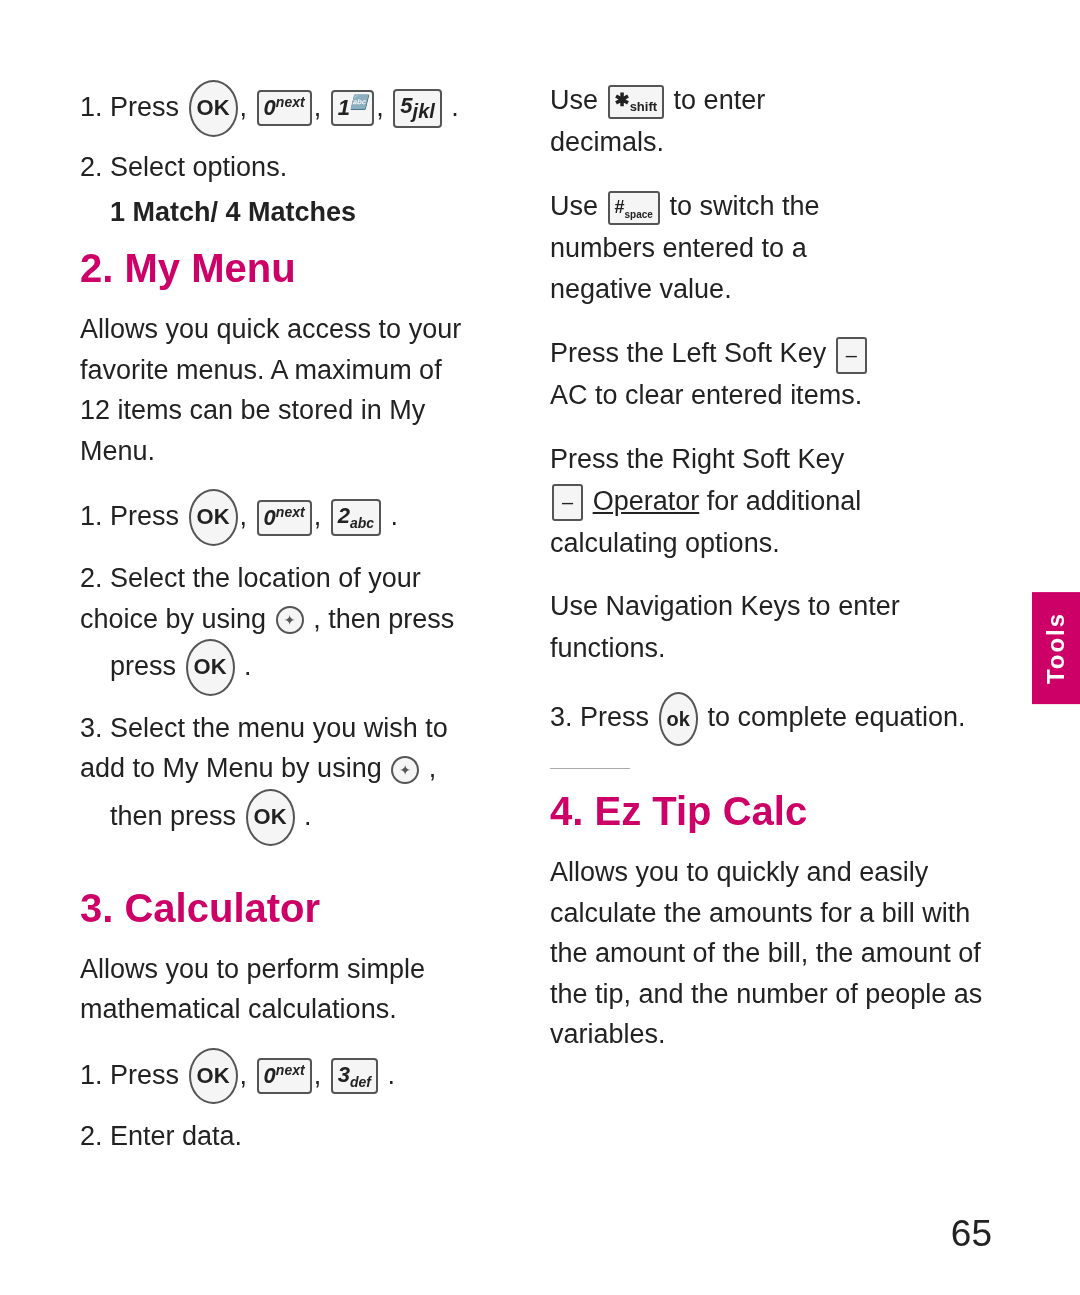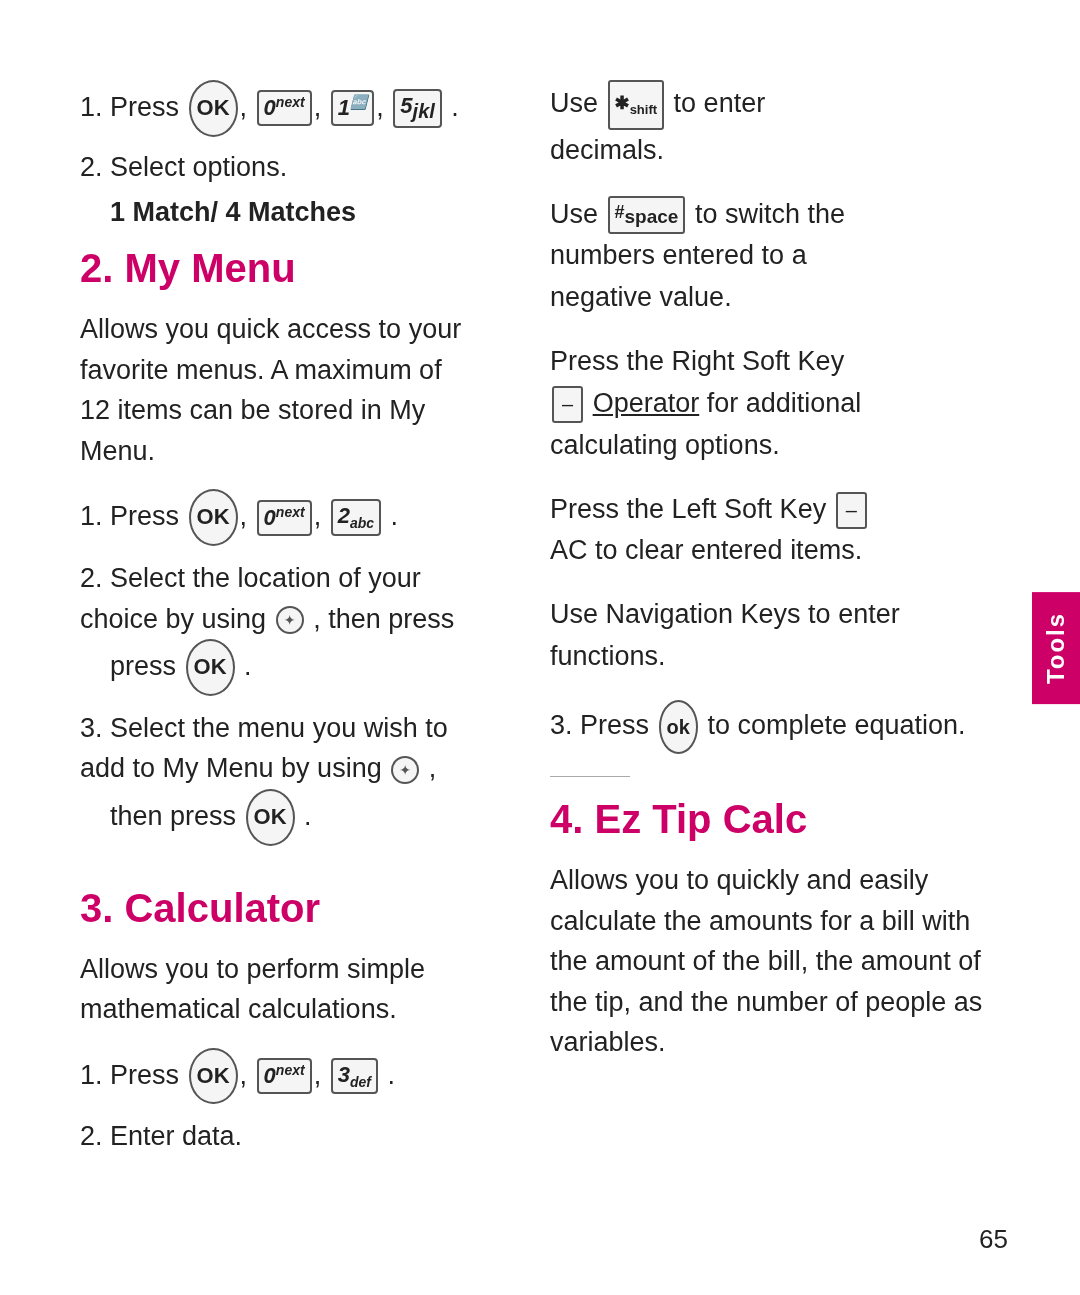--- a/index.html
+++ b/index.html
@@ -129,33 +129,33 @@
       background: #f5f5f5;
       vertical-align: middle;
       margin: 0 2px;
       font-weight: bold;
     }
 
     .star-key {
       display: inline-block;
       border: 2px solid #555;
       border-radius: 3px;
-      padding: 8px 5px;
+      padding: 0 5px;
       font-size: 18px;
       background: #f5f5f5;
       vertical-align: middle;
       margin: 0 2px;
       font-weight: bold;
     }
 
     .page-number {
       position: absolute;
       bottom: 40px;
-      right: 72px;
-      font-size: 26px;
+      right: 88px;
+      font-size: 37px;
       color: #222;
       margin-top: 32px;
     }
 
     .tools-tab {
       position: absolute;
       right: 0;
       top: 50%;
       transform: translateY(-50%);
       background: #cc0066;
@@ -263,36 +263,36 @@
 
 
     <p class="right-para">
       <span>Use</span>
       <span class="star-key">✱<sub style="font-size:13px">shift</sub></span>
       <span> to enter<br>decimals.</span>
     </p>
 
     <p class="right-para">
       <span>Use</span>
-      <span class="hash-key">#<sub style="font-size:19px">space</sub></span>
+      <span class="hash-key">#<sub style="font-size:10px">space</sub></span>
       <span> to switch the<br>numbers entered to a<br>negative value.</span>
+    </p>
+
+    <p class="right-para">
+      <span>Press the Left Soft Key</span>
+      <span class="softkey-icon">–</span>
+      <br>AC to clear entered items.
     </p>
 
     <p class="right-para">
       Press the Right Soft Key<br>
       <span class="softkey-icon">–</span>
       <span style="text-decoration: underline;"> Operator</span> for additional<br>calculating options.
     </p>
 
-    <p class="right-para">
-      <span>Press the Left Soft Key</span>
-      <span class="softkey-icon">–</span>
-      <br>AC to clear entered items.
-    </p>
-
     <p class="right-para">Use Navigation Keys to enter functions.</p>
 
     <p class="right-para">
       <span>3. Press</span>
       <span class="kbd-ok" style="font-size:20px;">ok</span>
       <span>to complete equation.</span>
     </p>
 
     <hr class="separator-line">
 

